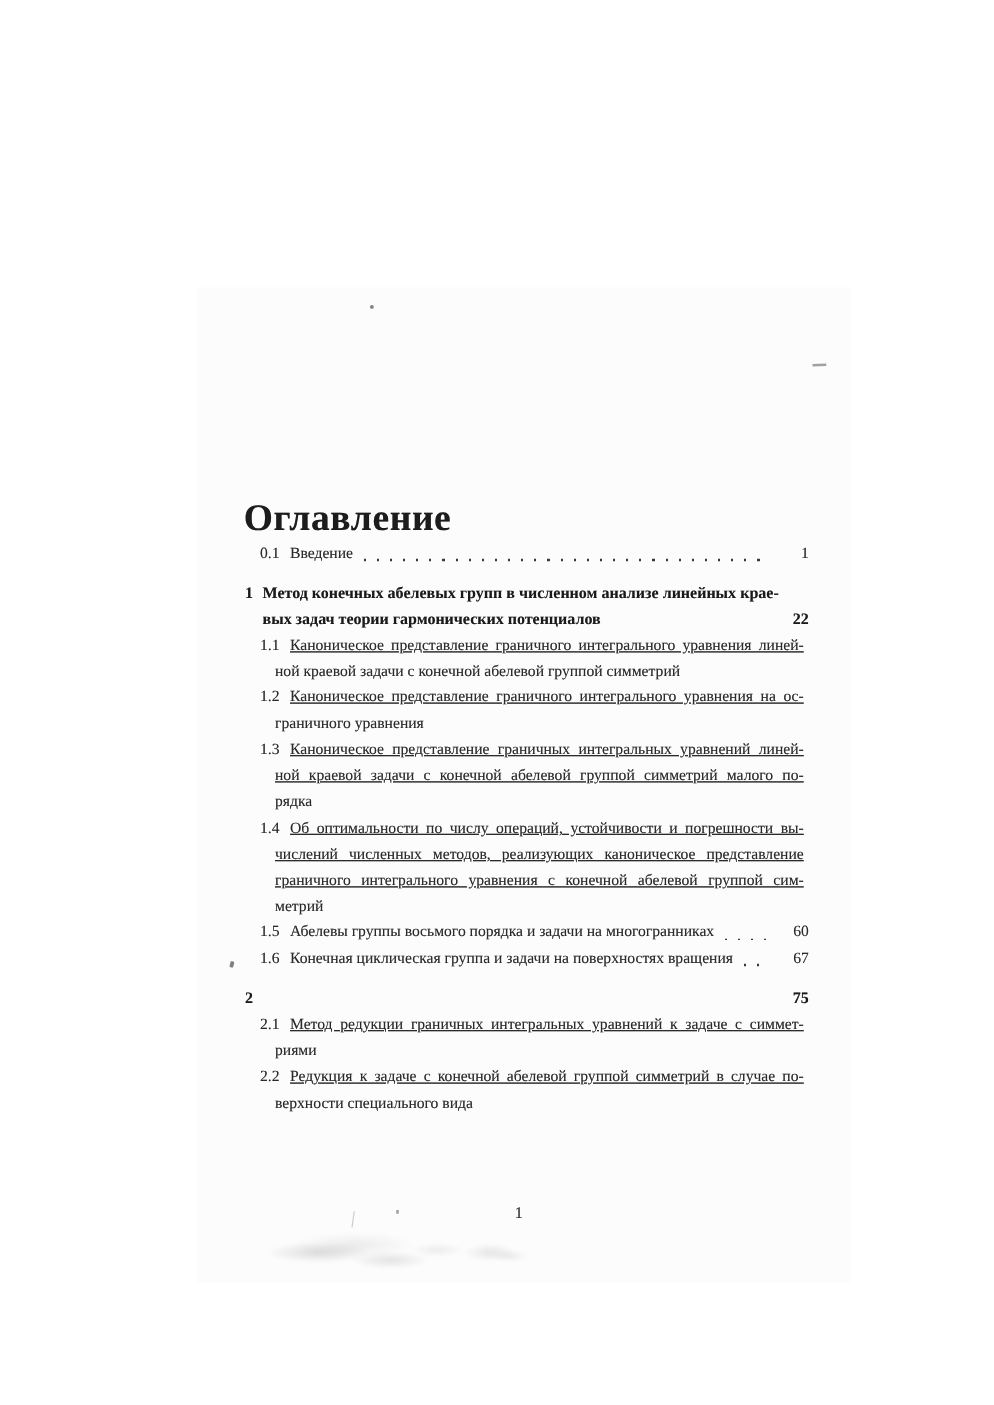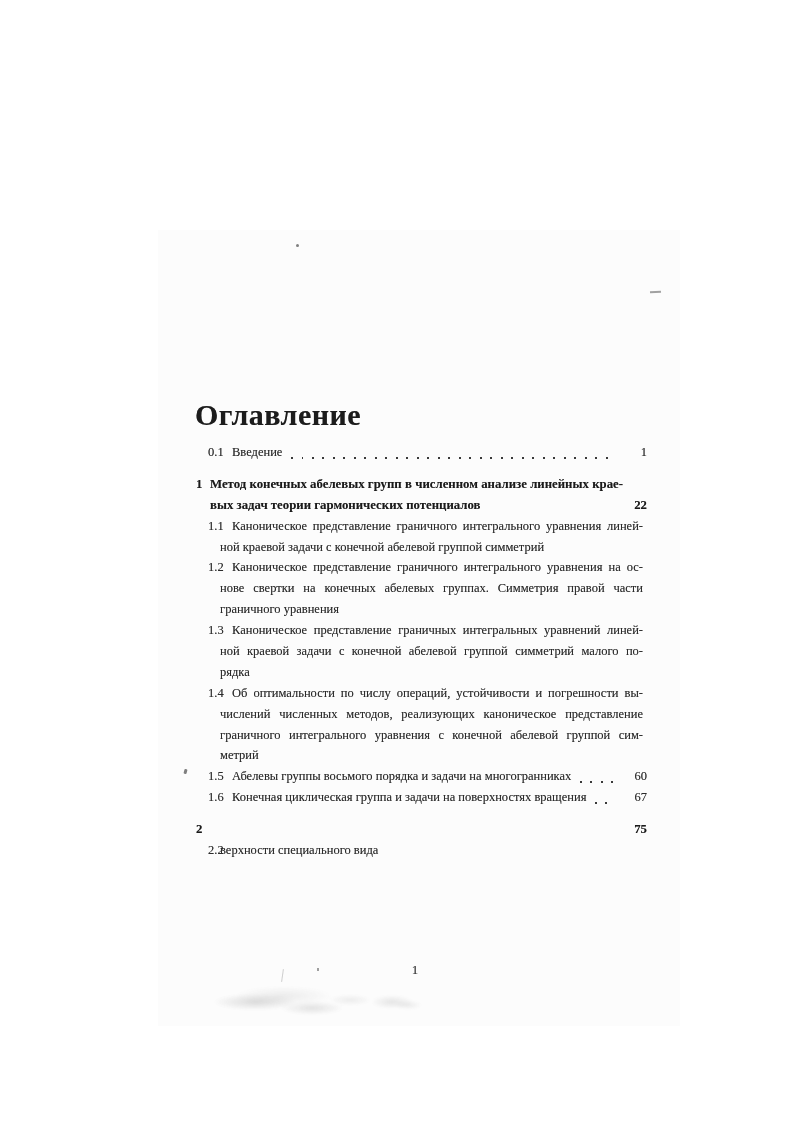--- a/index.html
+++ b/index.html
@@ -26,40 +26,40 @@
     position: absolute;
     left: 195px; top: 338px;
     font-size: 30px;
     font-weight: bold;
     color: #1c1c1c;
     letter-spacing: 0.5px;
     text-shadow: 0 0 0.5px rgba(30,30,30,0.5);
   }
   .toc {
     position: absolute;
-    left: 196px; top: 402px;
+    left: 196px; top: 392px;
     width: 451px;
     color: #2b2b2b;
     font-size: 12.5px;
     line-height: 20.9px;
     text-shadow: 0 0 0.5px rgba(40,40,40,0.45);
   }
   .entry { position: relative; }
   .entry.chapter {
     margin-top: 11px;
     font-weight: bold;
     font-size: 12.8px;
     color: #1a1a1a;
   }
   .entry .num { position: absolute; top: 0; }
   .entry.section .num { left: 12px; }
   .entry.chapter .num { left: 0; }
   .entry .jline, .entry .lastline { height: 20.9px; overflow: hidden; }
   .entry .jline { text-align: justify; text-align-last: justify; }
-  .entry.section .jline { padding-right: 4px; }
+  .entry.section .jline { padding-right: 4px; text-decoration: underline; }
   .entry.section .jline.first { padding-left: 36px; }
   .entry.section .jline.rest  { padding-left: 24px; }
   .entry.chapter .jline { padding-right: 24px; padding-left: 14px; }
   .entry .lastline { display: flex; align-items: baseline; }
   .entry.section .lastline.first { padding-left: 36px; }
   .entry.section .lastline.rest  { padding-left: 24px; flex-direction: column; }
   .entry.chapter .lastline { padding-left: 14px; }
   .ltext { white-space: nowrap; }
   .dots {
     flex: 1 1 auto;
@@ -165,21 +165,20 @@
         <div class="jline first">Каноническое представление граничного интегрального уравнения линей-</div>
         <div class="lastline rest">
           <span class="ltext">ной краевой задачи с конечной абелевой группой симметрий</span>
           <span class="dots"></span>
           <span class="pnum">24</span>
         </div>
       </div>
       <div class="entry section">
         <span class="num">1.2</span>
         <div class="jline first">Каноническое представление граничного интегрального уравнения на ос-</div>
-        <div class="jline rest">нове свертки на конечных абелевых группах. Симметрия правой части</div>
         <div class="lastline rest">
           <span class="ltext">граничного уравнения</span>
           <span class="dots"></span>
           <span class="pnum">33</span>
         </div>
       </div>
       <div class="entry section">
         <span class="num">1.3</span>
         <div class="jline first">Каноническое представление граничных интегральных уравнений линей-</div>
         <div class="jline rest">ной краевой задачи с конечной абелевой группой симметрий малого по-</div>
@@ -217,21 +216,31 @@
         </div>
       </div>
       <div class="entry chapter">
         <span class="num">2</span>
         <div class="lastline rest">
           <span class="spacer"></span>
           <span class="pnum">75</span>
         </div>
       </div>
       <div class="entry section">
+        <span class="num">2.1</span>
+        <div class="jline first">Метод редукции граничных интегральных уравнений к задаче с симмет-</div>
+        <div class="lastline rest">
+          <span class="ltext">риями</span>
+          <span class="dots"></span>
+          <span class="pnum">76</span>
+        </div>
+      </div>
+      <div class="entry section">
         <span class="num">2.2</span>
+        <div class="jline first">Редукция к задаче с конечной абелевой группой симметрий в случае по-</div>
         <div class="lastline rest">
           <span class="ltext">верхности специального вида</span>
           <span class="dots"></span>
           <span class="pnum">79</span>
         </div>
       </div>
     </div>
 
   <div class="tick-15"></div>
 

